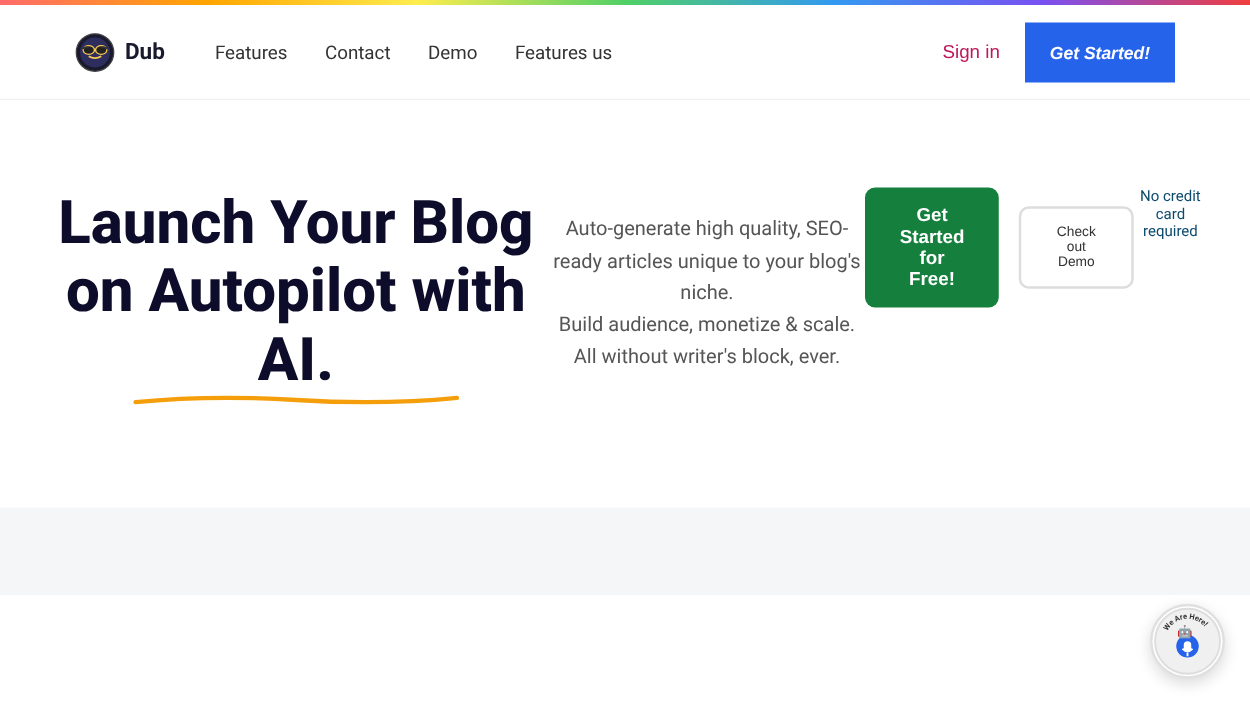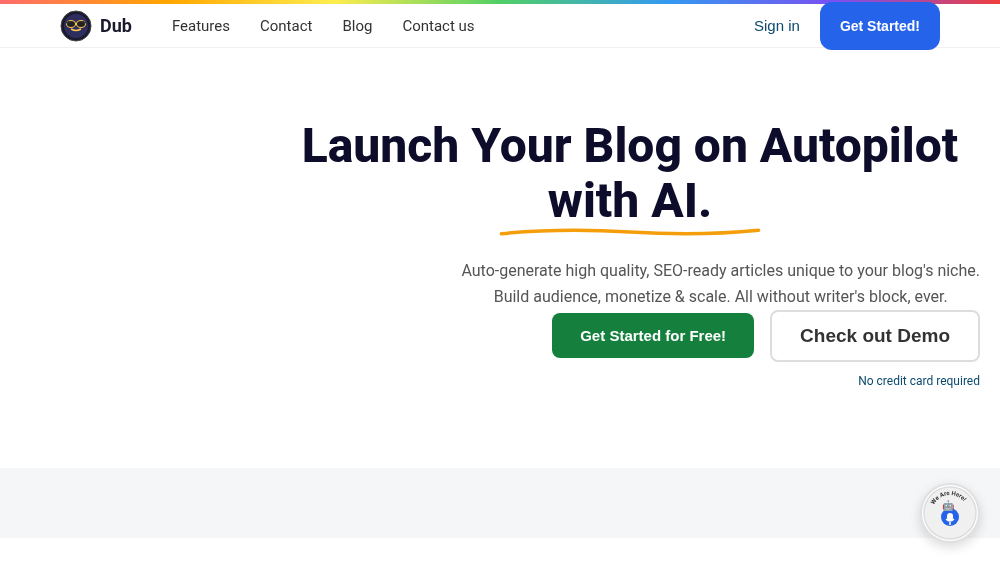--- a/index.html
+++ b/index.html
@@ -9,21 +9,21 @@
     .rainbow-bar {
       height: 4px;
       background: linear-gradient(to right, #ff6b6b, #ffa500, #ffed4e, #51cf66, #339af0, #7950f2, #f03e3e);
     }
 
     
     .navbar {
       display: flex;
       align-items: center;
       padding: 0 60px;
-      height: 44px;
+      height: 76px;
       border-bottom: 1px solid #f0f0f0;
       background: #fff;
     }
     .navbar-brand {
       display: flex;
       align-items: center;
       gap: 8px;
       margin-right: 40px;
       text-decoration: none;
     }
@@ -49,43 +49,44 @@
       cursor: pointer;
     }
     .nav-right {
       display: flex;
       align-items: center;
       gap: 20px;
       margin-left: auto;
     }
     .sign-in-btn {
       font-size: 15px;
-      color: #0c4a6e;
+      color: #be185d;
       background: none;
       border: none;
       cursor: pointer;
     }
     .get-started-btn {
       background: #2563eb;
       color: #fff;
       border: none;
       padding: 16px 20px;
-      border-radius: 12px;
+      border-radius: 0;
       font-size: 14px;
       font-weight: 600;
       cursor: pointer;
+      font-style: italic;
     }
 
     
     .hero {
       display: flex;
-      flex-direction: column;
-      align-items: flex-end;
+      flex-direction: row;
+      align-items: flex-start;
       text-align: center;
-      padding: 70px 20px 80px;
+      padding: 70px 34px 80px;
       background: #fff;
     }
     .hero-title {
       font-size: 48px;
       font-weight: 800;
       color: #0d0d2b;
       line-height: 1.15;
       max-width: 700px;
       margin-bottom: 10px;
       position: relative;
@@ -120,22 +121,22 @@
       font-size: 15px;
       font-weight: 600;
       cursor: pointer;
     }
     .btn-secondary {
       background: #fff;
       color: #333;
       border: 2px solid #ddd;
       padding: 13px 28px;
       border-radius: 8px;
-      font-size: 19px;
-      font-weight: 700;
+      font-size: 11px;
+      font-weight: 400;
       cursor: pointer;
     }
     .no-cc {
       font-size: 12px;
       color: #0c4a6e;
     }
 
     
     .features-section {
       background: #f5f6f8;
@@ -188,22 +189,22 @@
       <path d="M6 13 Q8 11 11 12" stroke="#333" stroke-width="1.5" fill="none"></path>
       <path d="M26 13 Q24 11 21 12" stroke="#333" stroke-width="1.5" fill="none"></path>
       <path d="M11 19 Q16 22 21 19" stroke="#f9c74f" stroke-width="1.5" fill="none"></path>
     </svg>
     <span class="brand-name">Dub</span>
   </a>
 
   <div class="nav-links">
     <a class="nav-link" href="#">Features</a>
     <a class="nav-link" href="#">Contact</a>
-    <a class="nav-link" href="#">Blog</a>
-    <a class="nav-link" href="#">Contact us</a>
+    <a class="nav-link" href="#">Demo</a>
+    <a class="nav-link" href="#">Features us</a>
   </div>
 
   <div class="nav-right">
     <button class="sign-in-btn">Sign in</button>
     <button class="get-started-btn">Get Started!</button>
   </div>
 </nav>
 
 <section class="hero">
   <h1 class="hero-title">

